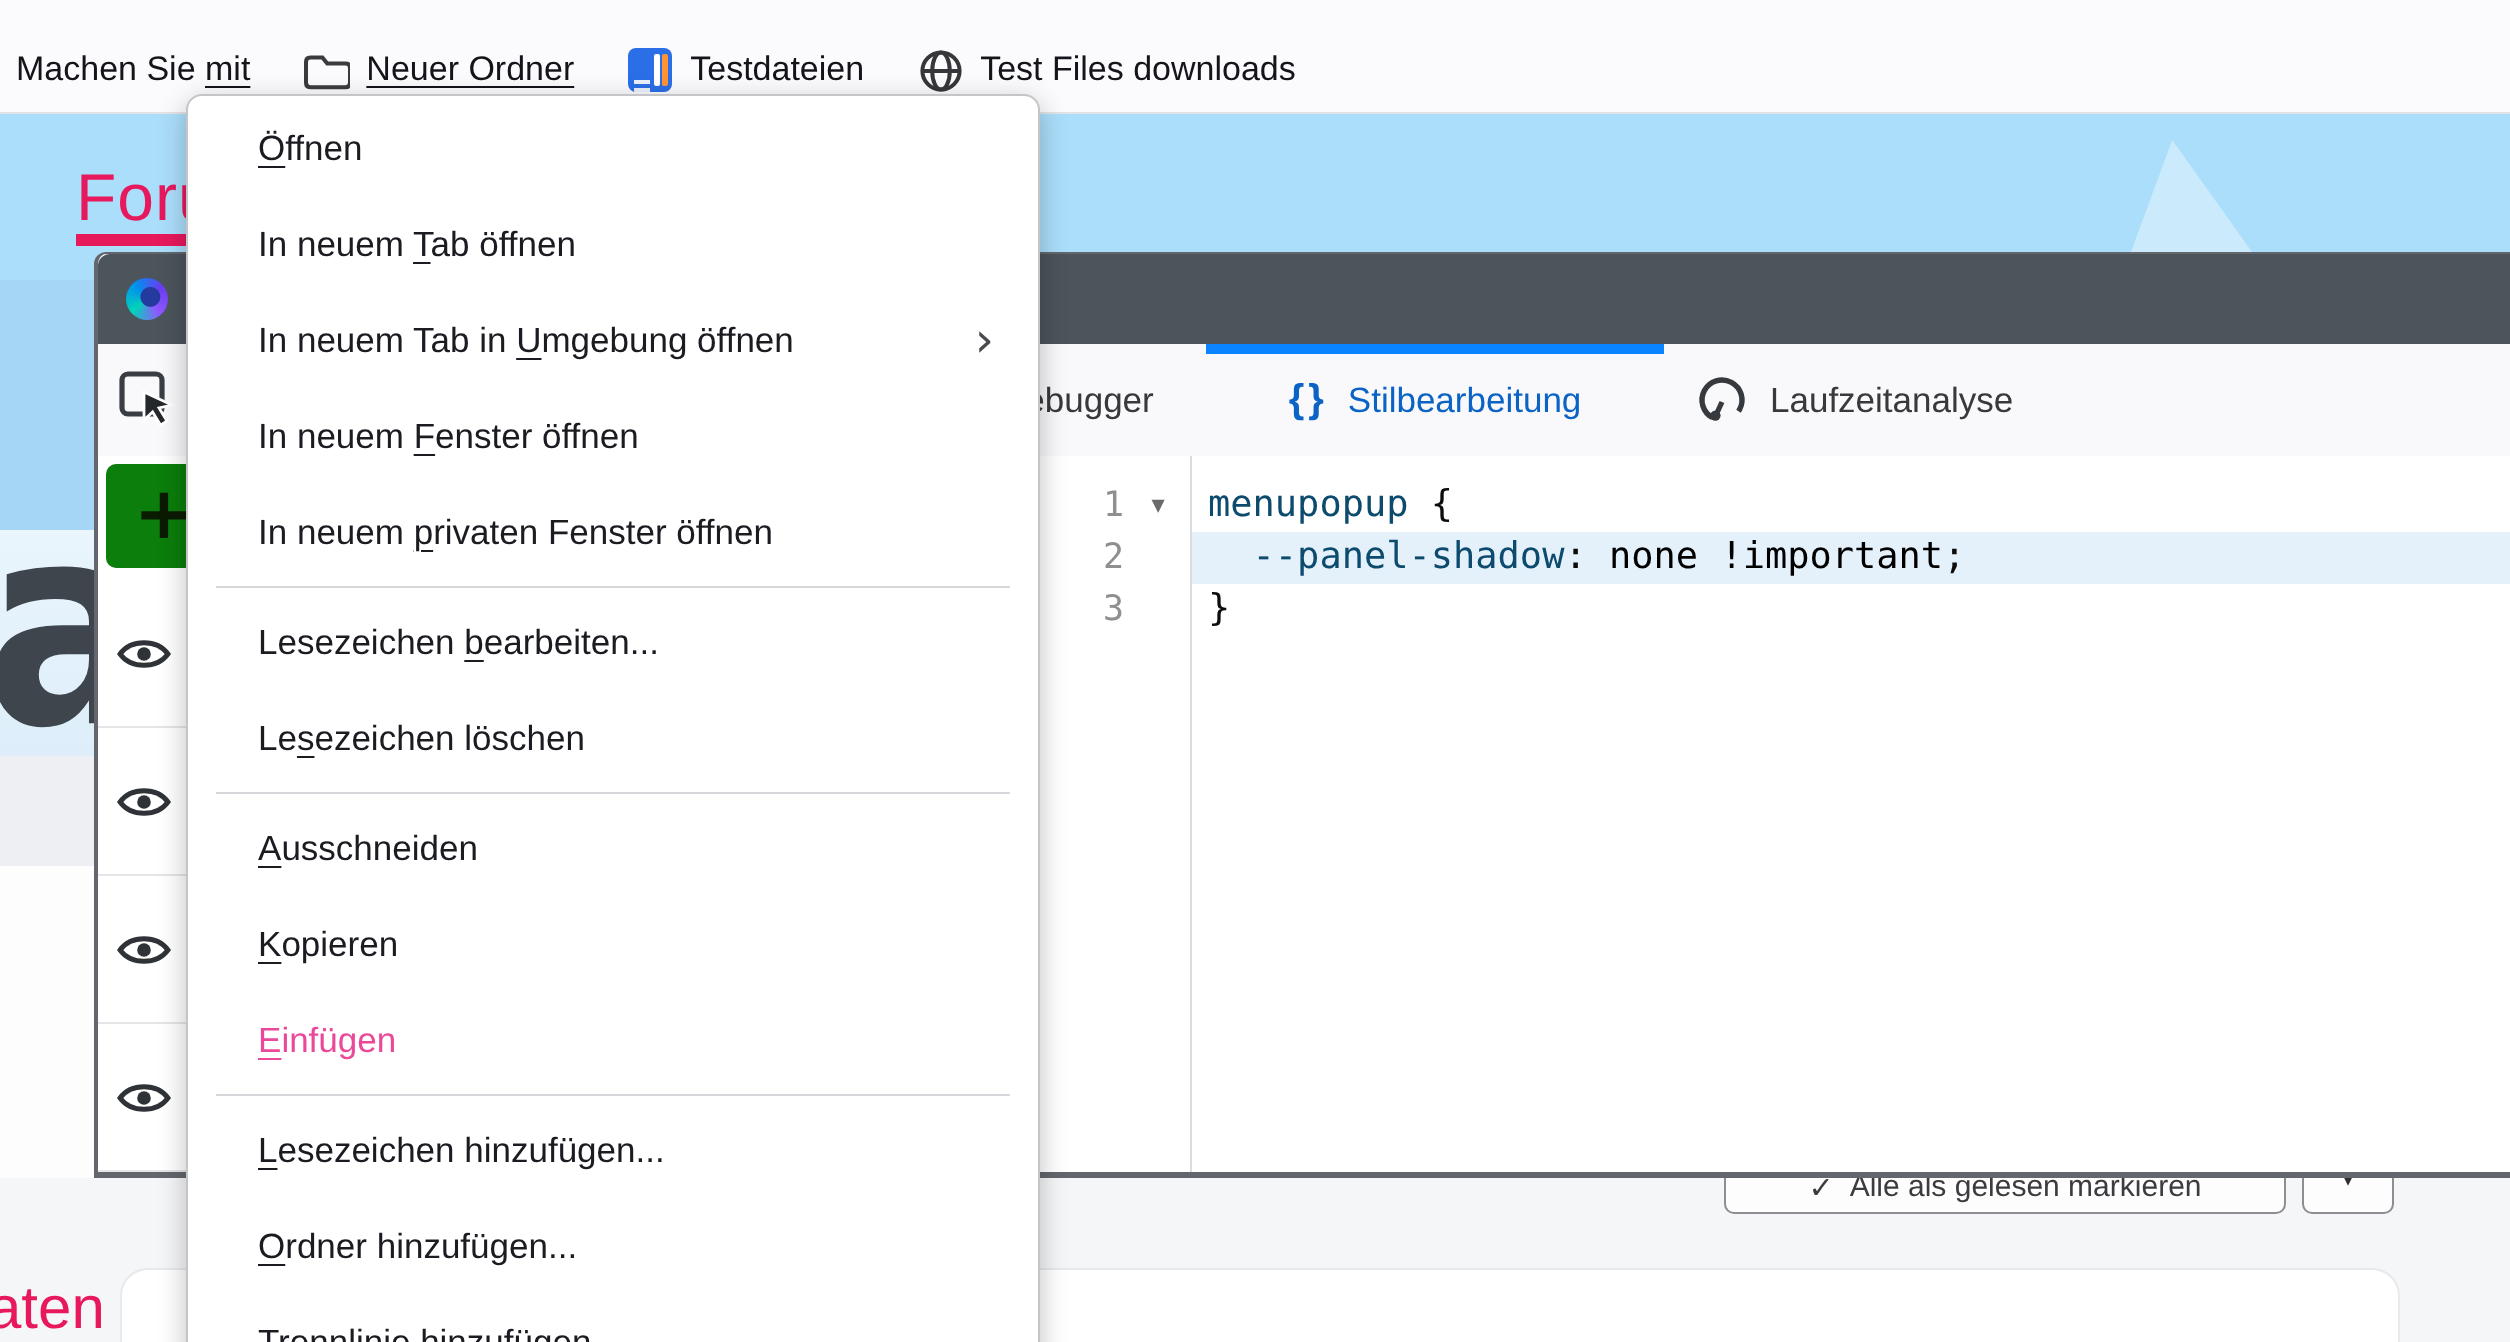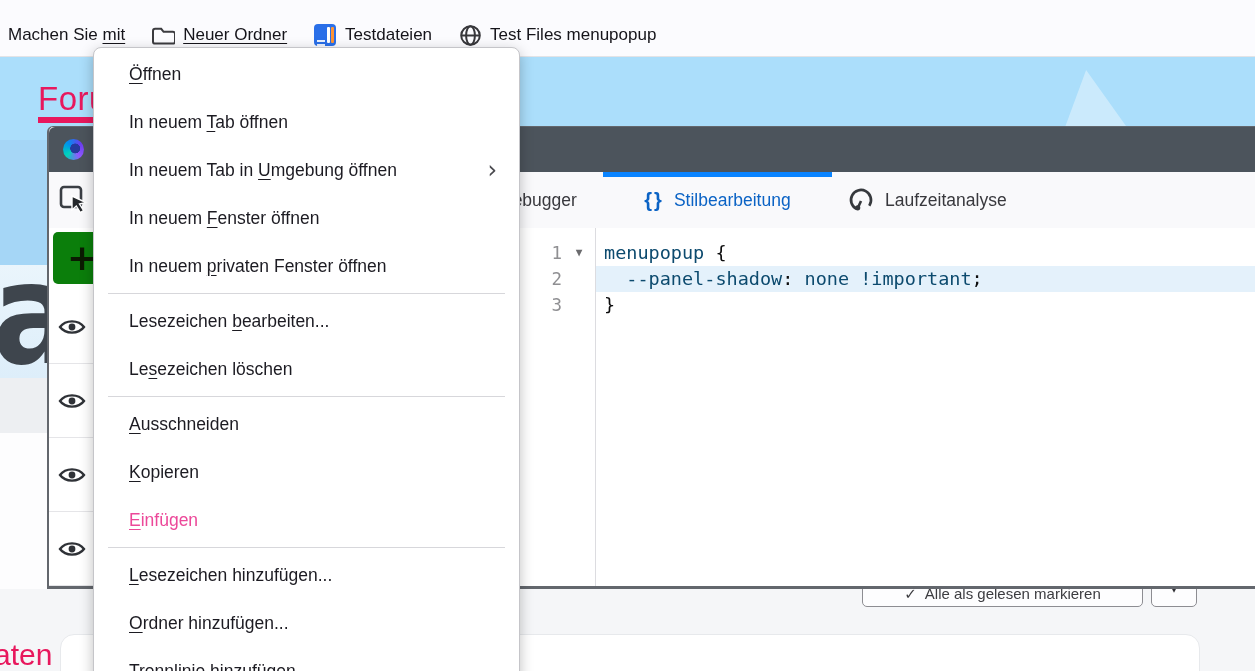--- a/index.html
+++ b/index.html
@@ -78,21 +78,21 @@
   .gutter-border{position:absolute;left:546px;top:0;bottom:0;width:1px;background:#dcdce0;}
   .code-area{position:absolute;left:473px;top:12px;right:0;font-family:"DejaVu Sans Mono","Liberation Mono",monospace;
     font-size:18.5px;line-height:26px;}
   .code-row{display:flex;height:26px;position:relative;}
   .gut{width:74px;display:flex;box-sizing:border-box;flex:none;}
   .lnum{width:40px;text-align:right;color:#8f8f92;font-size:17.5px;}
   .fold{width:34px;text-align:center;color:#6b6b6e;font-size:11px;line-height:26px;}
   .code-text{padding-left:8px;white-space:pre;position:relative;z-index:1;}
   .hl{position:absolute;left:74px;right:0;top:0;bottom:0;background:#e4f1fb;}
   .tok-blue{color:#0c4a6e;}
-  .tok-magenta{color:#0c4a6e;}
+  .tok-magenta{color:#000000;}
   .tok-plain{color:#0c0c0d;}
 
   
   .ctx-menu{left:93px;top:47px;width:427px;height:660px;background:#ffffff;border:1px solid #c5c5c9;
     border-radius:8px;box-shadow:0 4px 14px rgba(0,0,0,.25);box-sizing:border-box;z-index:10;padding-top:2px;}
   .ctx-item{height:48px;display:flex;align-items:center;padding-left:35px;font-size:17.5px;color:#1c1b22;
     position:relative;white-space:nowrap;}
   .ctx-item.bold{font-weight:400;}
   .ctx-item.disabled{color:#ec4899;}
   .ctx-sep{height:0;border-top:1px solid #d7d7db;margin:3px 14px;}
@@ -239,21 +239,21 @@
         <span>Testdateien</span>
       </div>
       <div class="bm-item">
         <span class="bm-icon">
           <svg width="23" height="23" viewBox="0 0 23 23">
             <circle cx="11.5" cy="11.5" r="9.3" fill="none" stroke="#37373b" stroke-width="2"></circle>
             <line x1="2.2" y1="11.5" x2="20.8" y2="11.5" stroke="#37373b" stroke-width="2"></line>
             <ellipse cx="11.5" cy="11.5" rx="4.4" ry="9.3" fill="none" stroke="#37373b" stroke-width="2"></ellipse>
           </svg>
         </span>
-        <span>Test Files menupopup</span>
+        <span>Test Files downloads</span>
       </div>
     </div>
 </div>
 
 <div class="abs ctx-menu" id="ctx-menu">
     <div class="ctx-item">
       <span><span class="u">Ö</span>ffnen</span>
     </div>
     <div class="ctx-item bold">
       <span>In neuem <span class="u">T</span>ab öffnen</span>

